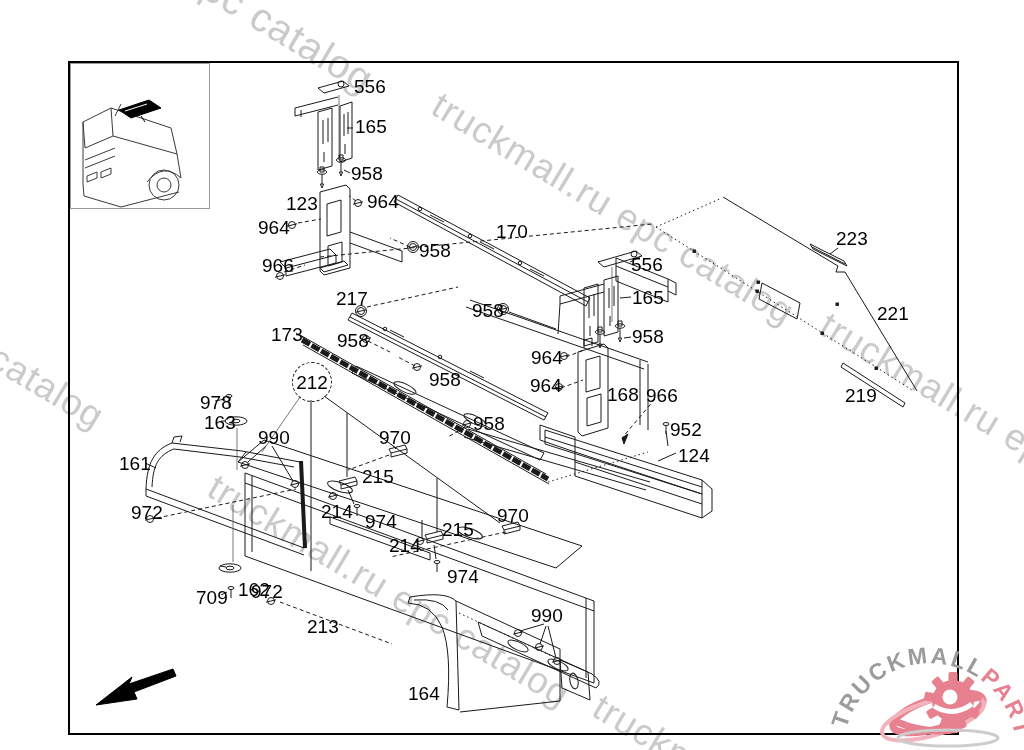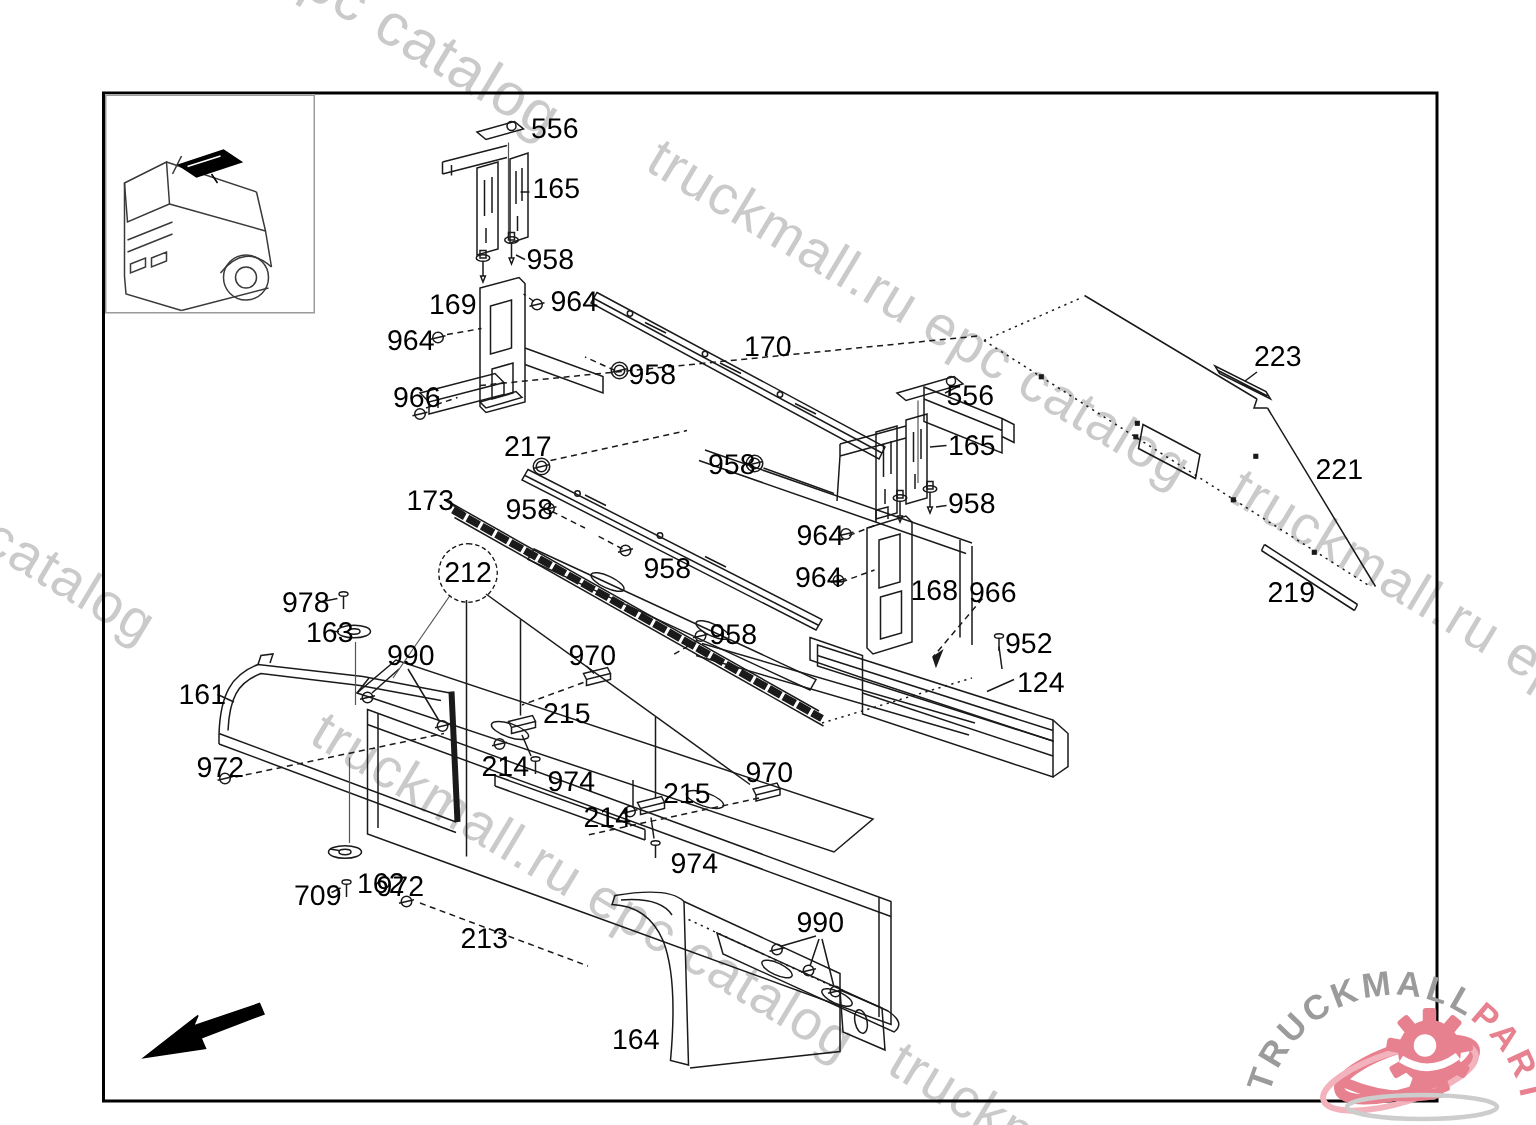--- a/index.html
+++ b/index.html
@@ -324,42 +324,42 @@
       </text>
     </g>
   </g>
 </svg>
 
 <div id="label-layer" class="layer">
     <div class="part-label" style="left: 354px; top: 77px;">556</div>
     <div class="part-label" style="left: 355px; top: 117px;">165</div>
     <div class="part-label" style="left: 351px; top: 164px;">958</div>
     <div class="part-label" style="left: 367px; top: 192px;">964</div>
-    <div class="part-label" style="left: 286px; top: 194px;">169</div>
+    <div class="part-label" style="left: 286px; top: 194px;">123</div>
     <div class="part-label" style="left: 258px; top: 218px;">964</div>
     <div class="part-label" style="left: 496px; top: 222px;">170</div>
     <div class="part-label" style="left: 419px; top: 241px;">958</div>
     <div class="part-label" style="left: 262px; top: 256px;">966</div>
     <div class="part-label" style="left: 631px; top: 255px;">556</div>
     <div class="part-label" style="left: 632px; top: 288px;">165</div>
     <div class="part-label" style="left: 336px; top: 289px;">217</div>
     <div class="part-label" style="left: 472px; top: 301px;">958</div>
     <div class="part-label" style="left: 836px; top: 229px;">223</div>
     <div class="part-label" style="left: 877px; top: 304px;">221</div>
     <div class="part-label" style="left: 271px; top: 325px;">173</div>
     <div class="part-label" style="left: 632px; top: 327px;">958</div>
     <div class="part-label" style="left: 337px; top: 331px;">958</div>
     <div class="part-label" style="left: 531px; top: 348px;">964</div>
     <div class="part-label" style="left: 429px; top: 370px;">958</div>
     <div class="part-label" style="left: 530px; top: 376px;">964</div>
     <div class="part-label circled" style="left: 292px; top: 362px;">212</div>
     <div class="part-label" style="left: 607px; top: 385px;">168</div>
     <div class="part-label" style="left: 646px; top: 386px;">966</div>
     <div class="part-label" style="left: 845px; top: 386px;">219</div>
-    <div class="part-label" style="left: 188px; top: 393px; text-align: center;">978</div>
+    <div class="part-label" style="left: 200px; top: 393px; text-align: center;">978</div>
     <div class="part-label" style="left: 204px; top: 413px;">163</div>
     <div class="part-label" style="left: 473px; top: 414px;">958</div>
     <div class="part-label" style="left: 670px; top: 420px;">952</div>
     <div class="part-label" style="left: 258px; top: 428px;">990</div>
     <div class="part-label" style="left: 379px; top: 428px;">970</div>
     <div class="part-label" style="left: 678px; top: 446px;">124</div>
     <div class="part-label" style="left: 119px; top: 454px;">161</div>
     <div class="part-label" style="left: 362px; top: 467px;">215</div>
     <div class="part-label" style="left: 131px; top: 503px;">972</div>
     <div class="part-label" style="left: 321px; top: 502px;">214</div>

